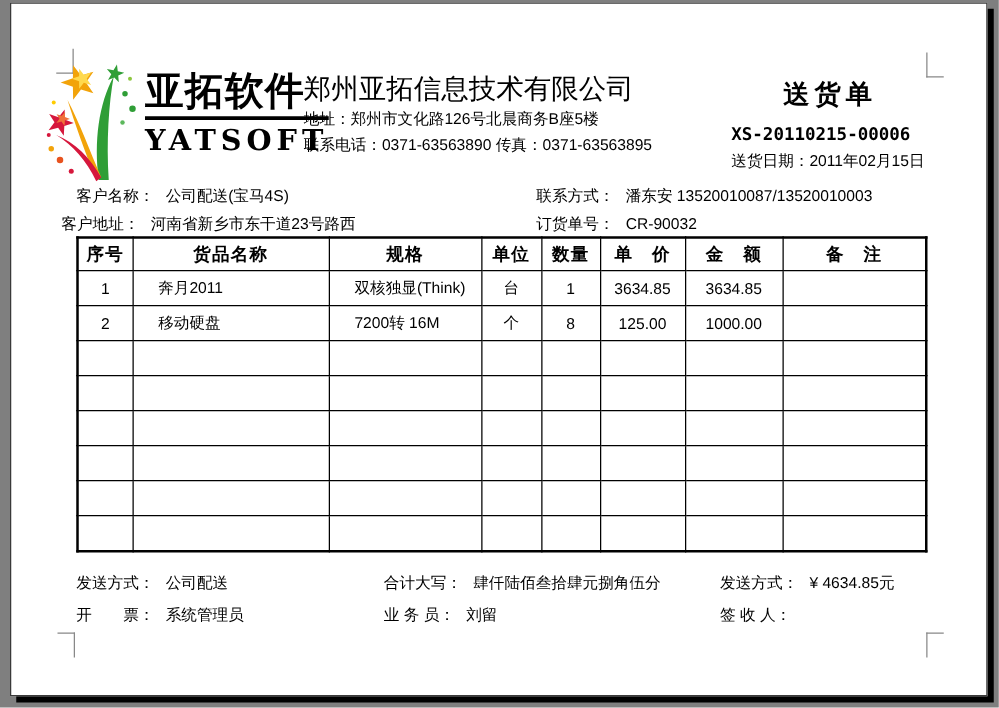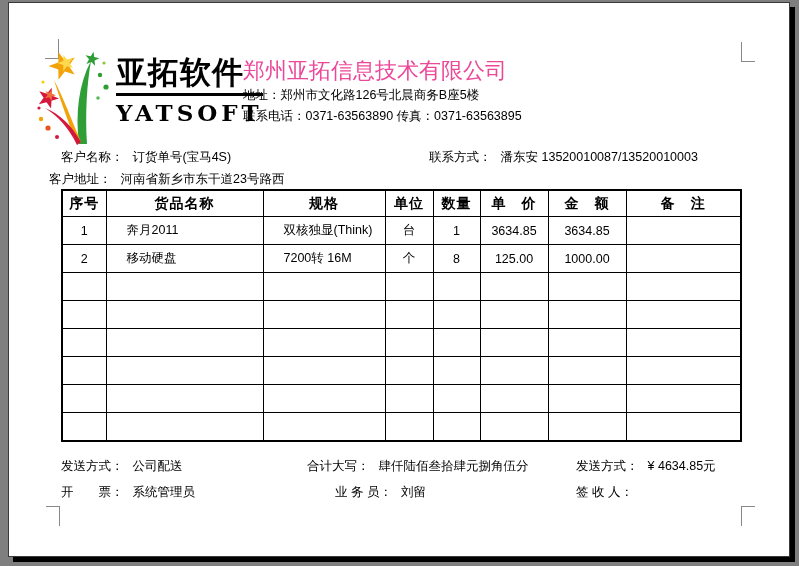--- a/index.html
+++ b/index.html
@@ -25,21 +25,21 @@
   .brand{position:absolute;left:107px;top:53px;}
   .brand-cn{
     font-size:31px;font-weight:bold;letter-spacing:1px;line-height:1.1;
     border-bottom:3px solid #000;padding-bottom:3px;white-space:nowrap;
   }
   .brand-en{
     font-family:"DejaVu Serif","Liberation Serif",serif;
     font-size:23px;font-weight:bold;letter-spacing:4px;margin-top:3px;white-space:nowrap;
   }
   .company{position:absolute;left:234px;top:54px;width:350px;}
-  .company-name{font-size:22px;line-height:28px;color:#ec4899;white-space:nowrap;}
+  .company-name{font-size:22px;line-height:28px;color:#000000;white-space:nowrap;}
   .company-line{font-size:12.5px;line-height:21px;white-space:nowrap;}
   .docblock{position:absolute;left:576px;top:58px;width:158px;}
   .doc-title{font-size:21px;font-weight:bold;letter-spacing:4px;text-align:center;}
   .doc-number{font-family:"DejaVu Sans Mono","Liberation Mono",monospace;
     font-weight:bold;font-size:14px;margin-top:11px;white-space:nowrap;}
   .doc-date{font-size:12.5px;margin-top:5px;white-space:nowrap;}
 
   .fld{position:absolute;font-size:12.5px;white-space:nowrap;}
   .fld .lbl{margin-right:9px;}
 
@@ -99,29 +99,37 @@
     <div class="brand-cn">亚拓软件</div>
     <div class="brand-en">YATSOFT</div>
   </div>
 
   <div class="company">
     <div class="company-name">郑州亚拓信息技术有限公司</div>
     <div class="company-line">地址：郑州市文化路126号北晨商务B座5楼</div>
     <div class="company-line">联系电话：0371-63563890  传真：0371-63563895</div>
   </div>
 
+  <div class="docblock">
+    <div class="doc-title">送货单</div>
+    <div class="doc-number">XS-20110215-00006</div>
+    <div class="doc-date">送货日期：2011年02月15日</div>
+  </div>
 
   <div class="fld" style="left:52px;top:146px;">
-    <span class="lbl">客户名称：</span><span>订货单号(宝马4S)</span>
+    <span class="lbl">客户名称：</span><span>公司配送(宝马4S)</span>
   </div>
   <div class="fld" style="left:420px;top:146px;">
     <span class="lbl">联系方式：</span><span>潘东安  13520010087/13520010003</span>
   </div>
   <div class="fld" style="left:40px;top:168px;">
     <span class="lbl">客户地址：</span><span>河南省新乡市东干道23号路西</span>
+  </div>
+  <div class="fld" style="left:420px;top:168px;">
+    <span class="lbl">订货单号：</span><span>CR-90032</span>
   </div>
 
   <table class="items">
     <colgroup>
       <col style="width:44px">
         <col style="width:157px">
         <col style="width:122px">
         <col style="width:48px">
       <col style="width:47px">
         <col style="width:68px">
@@ -229,20 +237,20 @@
   </div>
   <div class="fld" style="left:298px;top:455px;">
     <span class="lbl">合计大写：</span><span>肆仟陆佰叁拾肆元捌角伍分</span>
   </div>
   <div class="fld" style="left:567px;top:455px;">
     <span class="lbl">发送方式：</span><span>¥ 4634.85元</span>
   </div>
   <div class="fld" style="left:52px;top:481px;">
     <span class="lbl">开　　票：</span><span>系统管理员</span>
   </div>
-  <div class="fld" style="left:298px;top:481px;margin-left:28px;">
+  <div class="fld" style="left:298px;top:481px;">
     <span class="lbl">业 务 员：</span><span>刘留</span>
   </div>
   <div class="fld" style="left:567px;top:481px;">
     <span class="lbl">签 收 人：</span>
   </div>
 
 </div>
 
 </body></html>

